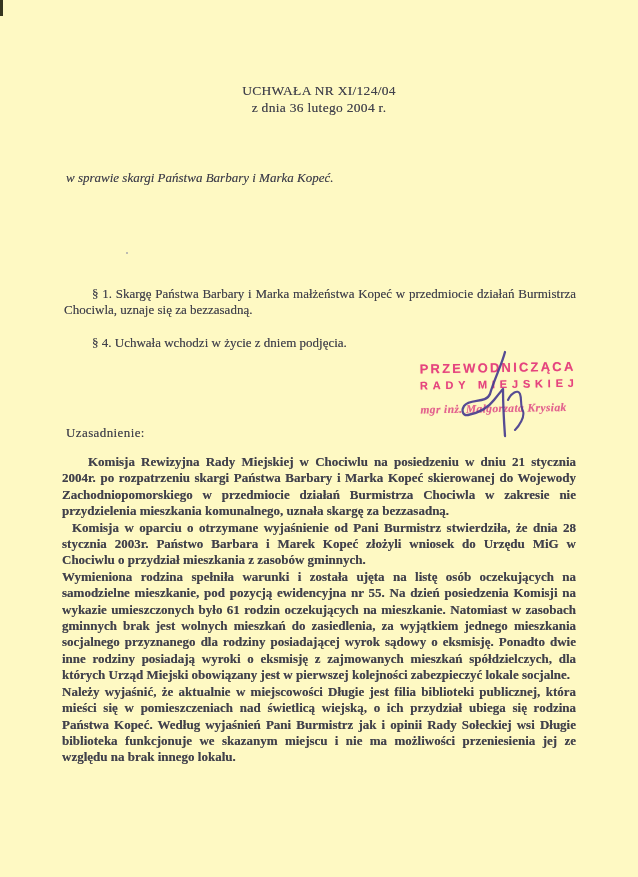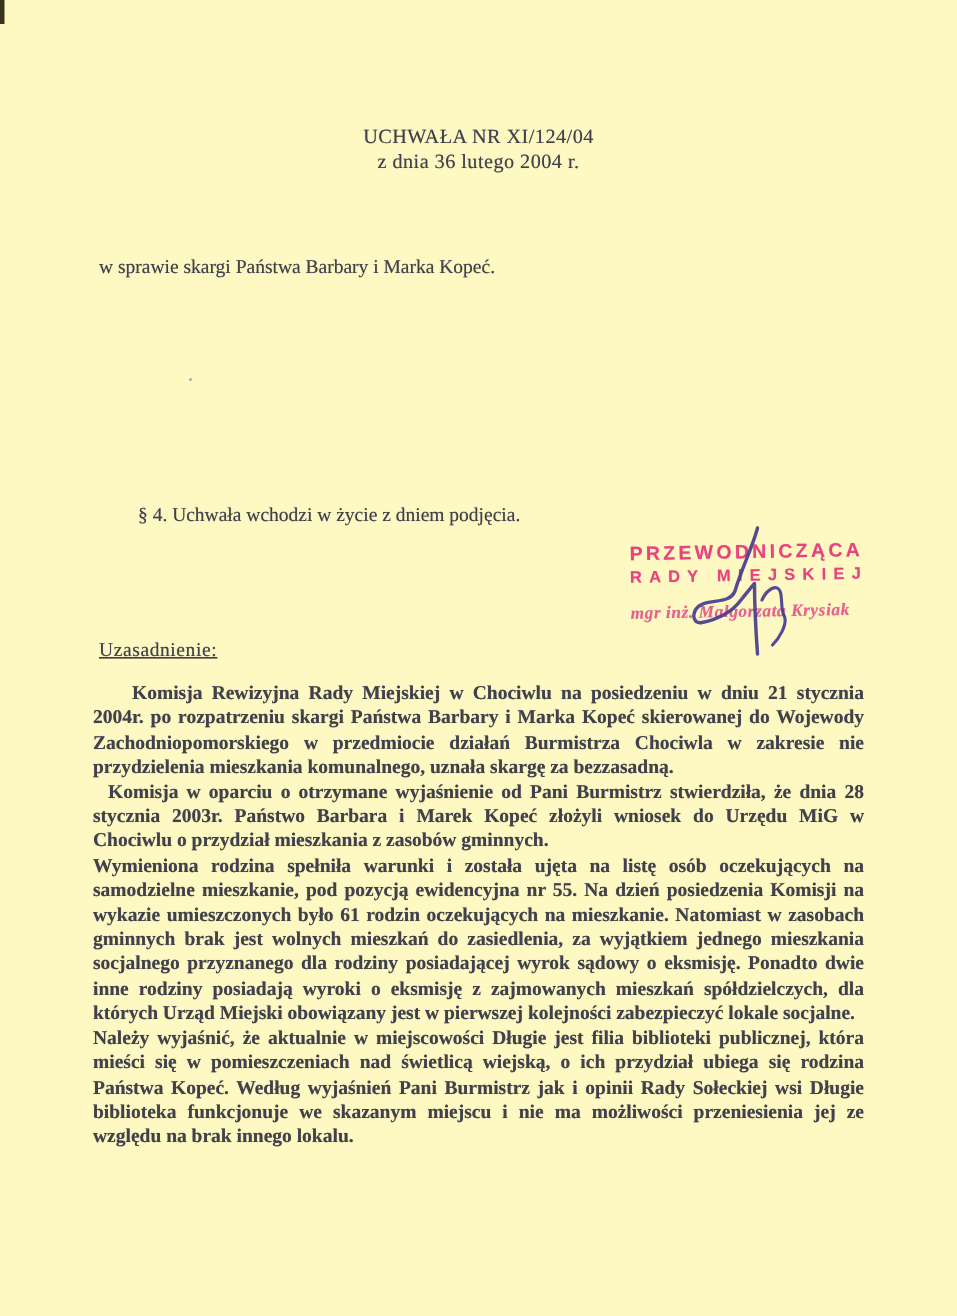--- a/index.html
+++ b/index.html
@@ -39,20 +39,21 @@
     width: 100%;
     text-align: center;
     font-size: 13.5px;
     line-height: 17px;
     letter-spacing: 0.3px;
   }
   .subject {
     position: absolute;
     left: 66px; top: 170px;
     font-size: 13px;
+    font-style: italic;
   }
   .pos-legal   { position: absolute; left: 64px; top: 220px; width: 512px; text-indent: 28px; }
   .pos-par1    { position: absolute; left: 64px; top: 286px; width: 512px; text-indent: 28px; }
   .pos-par2    { position: absolute; left: 64px; top: 335px; width: 512px; text-indent: 28px; }
   .stamp {
     position: absolute;
     left: 420px; top: 360px;
     width: 170px;
     transform: rotate(-1deg);
     color: #e5447e;
@@ -71,21 +72,20 @@
     left: 448px; top: 344px;
     width: 90px; height: 100px;
     pointer-events: none;
   }
   .uzasadnienie {
     position: absolute;
     left: 66px; top: 425px;
     margin: 0;
     font-size: 13px;
     font-weight: normal;
-    text-decoration: underline;
     letter-spacing: 0.4px;
   }
   .just-block {
     position: absolute;
     left: 62px; top: 454px;
     width: 514px;
     font-weight: bold;
   }
   .jp1 { text-indent: 26px; }
   .jp2 { text-indent: 10px; }
@@ -100,20 +100,21 @@
   <div class="speck"></div>
 
   <header class="title-block">
     <div>UCHWAŁA NR XI/124/04</div>
     <div>z dnia 36 lutego 2004 r.</div>
   </header>
 
   <p class="subject">w sprawie skargi Państwa Barbary i Marka Kopeć.</p>
 
 
+  <p class="para pos-par1">§ 1. Skargę Państwa Barbary i Marka małżeństwa Kopeć w przedmiocie działań Burmistrza Chociwla, uznaje się za bezzasadną.</p>
 
   <p class="para pos-par2">§ 4. Uchwała wchodzi w życie z dniem podjęcia.</p>
 
   <div class="stamp">
     <div class="stamp-l1">PRZEWODNICZĄCA</div>
     <div class="stamp-l2">RADY MIEJSKIEJ</div>
     <div class="stamp-l3">mgr inż. Małgorzata Krysiak</div>
   </div>
 
   <svg class="signature" viewBox="0 0 90 100" xmlns="http://www.w3.org/2000/svg">

